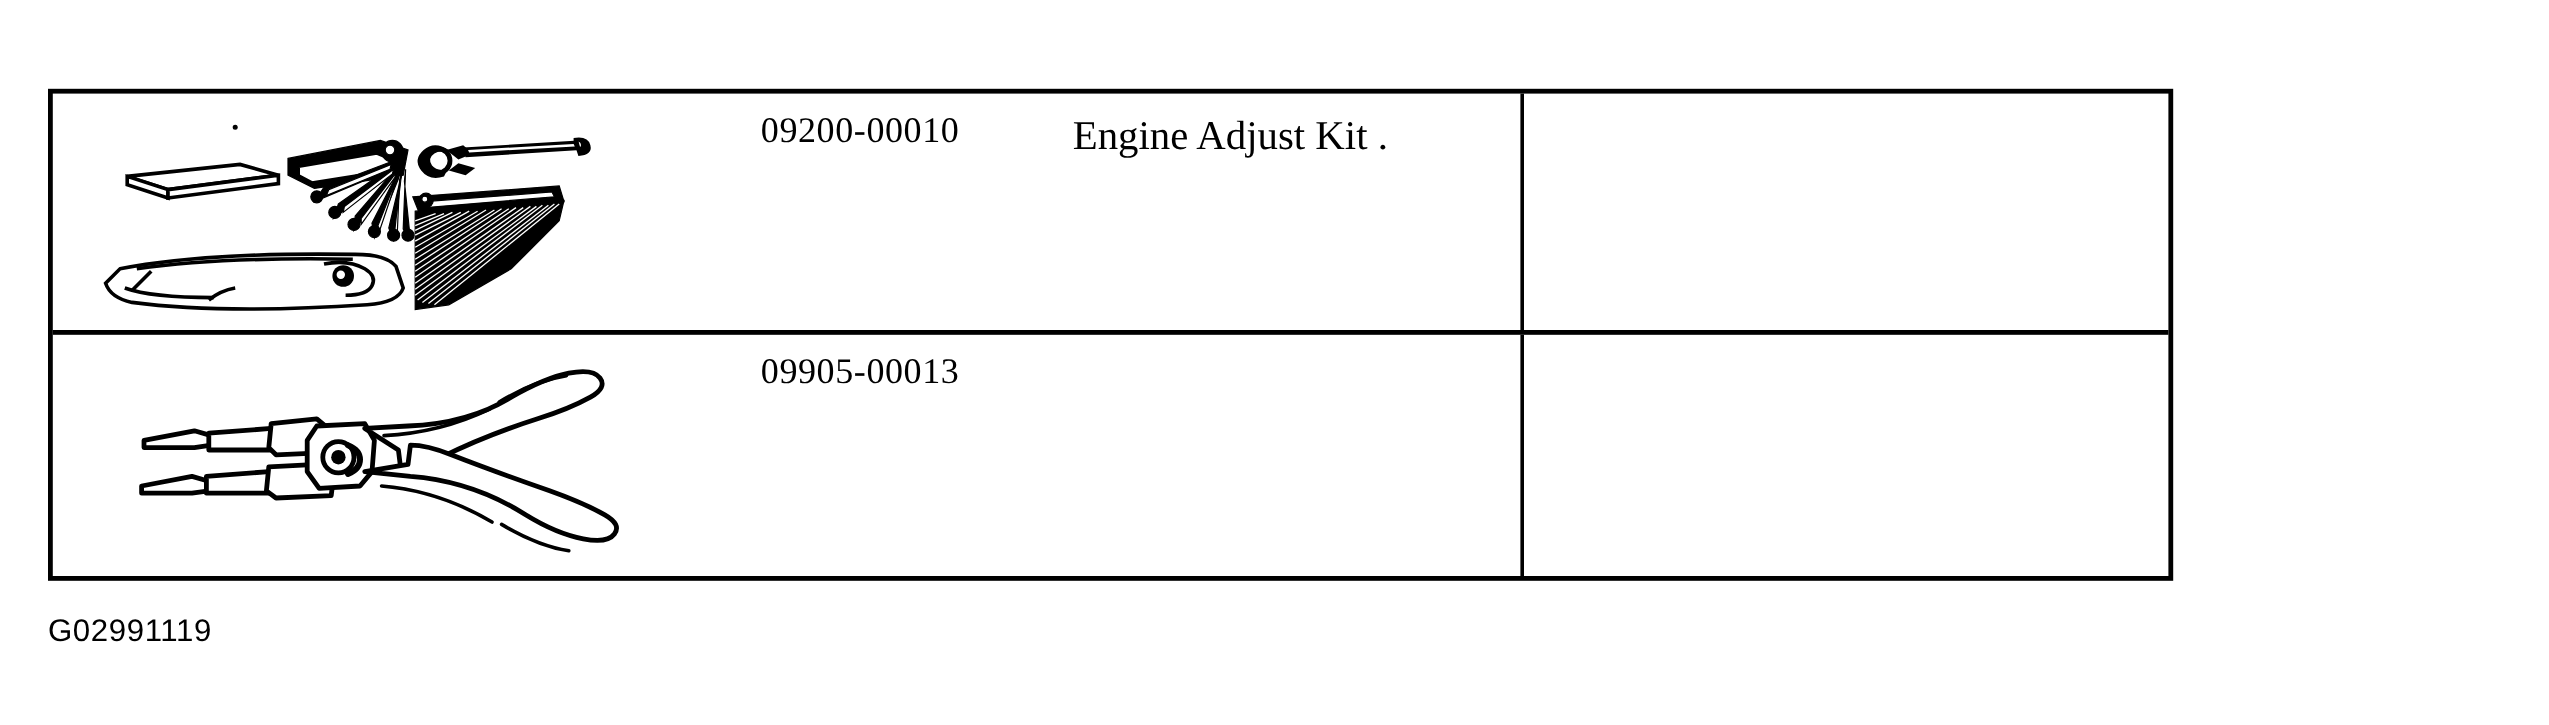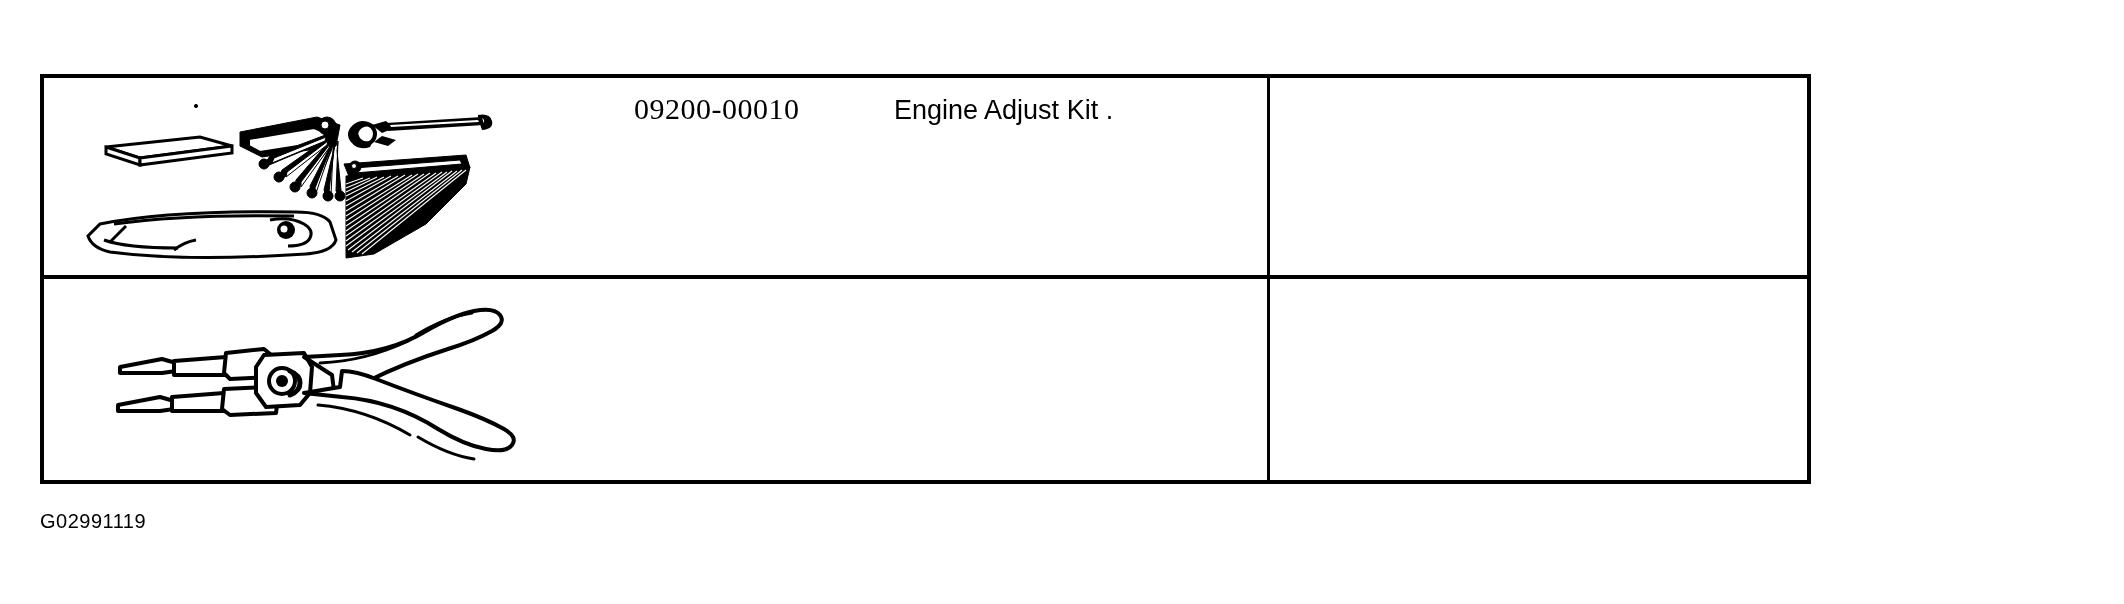--- a/index.html
+++ b/index.html
@@ -66,31 +66,31 @@
     top: 14px;
     font-family: "Liberation Serif", serif;
     font-size: 30px;
     letter-spacing: 0.5px;
     white-space: nowrap;
   }
   .part-desc {
     position: absolute;
     left: 290px;
     top: 17px;
-    font-family: Liberation Sans, sans-serif;
-    font-size: 27px;
+    font-family: Liberation Serif, serif;
+    font-size: 34px;
     white-space: nowrap;
   }
 
   #figure-caption {
     position: absolute;
     left: 40px;
     top: 510px;
     font-family: "Liberation Sans", sans-serif;
-    font-size: 20px;
+    font-size: 26px;
     letter-spacing: 0.5px;
   }
 
   
   .illus {
     position: absolute;
     display: block;
   }
   #illus-engine-kit {
     left: 30px;
@@ -259,20 +259,21 @@
           <path d="M200 96 L238 100 q52 4 96 32 q26 16 48 20 q20 4 26 -4 q6 -8 -8 -16
                    q-18 -10 -46 -20 q-46 -16 -82 -30 q-20 -8 -34 -8 l-2 16 Z" transform="translate(0,-4)"></path>
           <path d="M214 104 q48 4 92 30" fill="none" stroke-width="3"></path>
           <path d="M314 136 q30 18 56 22" fill="none" stroke-width="3"></path>
 
         </g>
       </svg>
     </div>
 
     <div class="cell cell-info">
+      <div class="part-number">09905-00013</div>
     </div>
 
     <div class="cell cell-note"></div>
   </div>
 
 </div>
 
 <div id="figure-caption">G02991119</div>
 
 </body></html>

